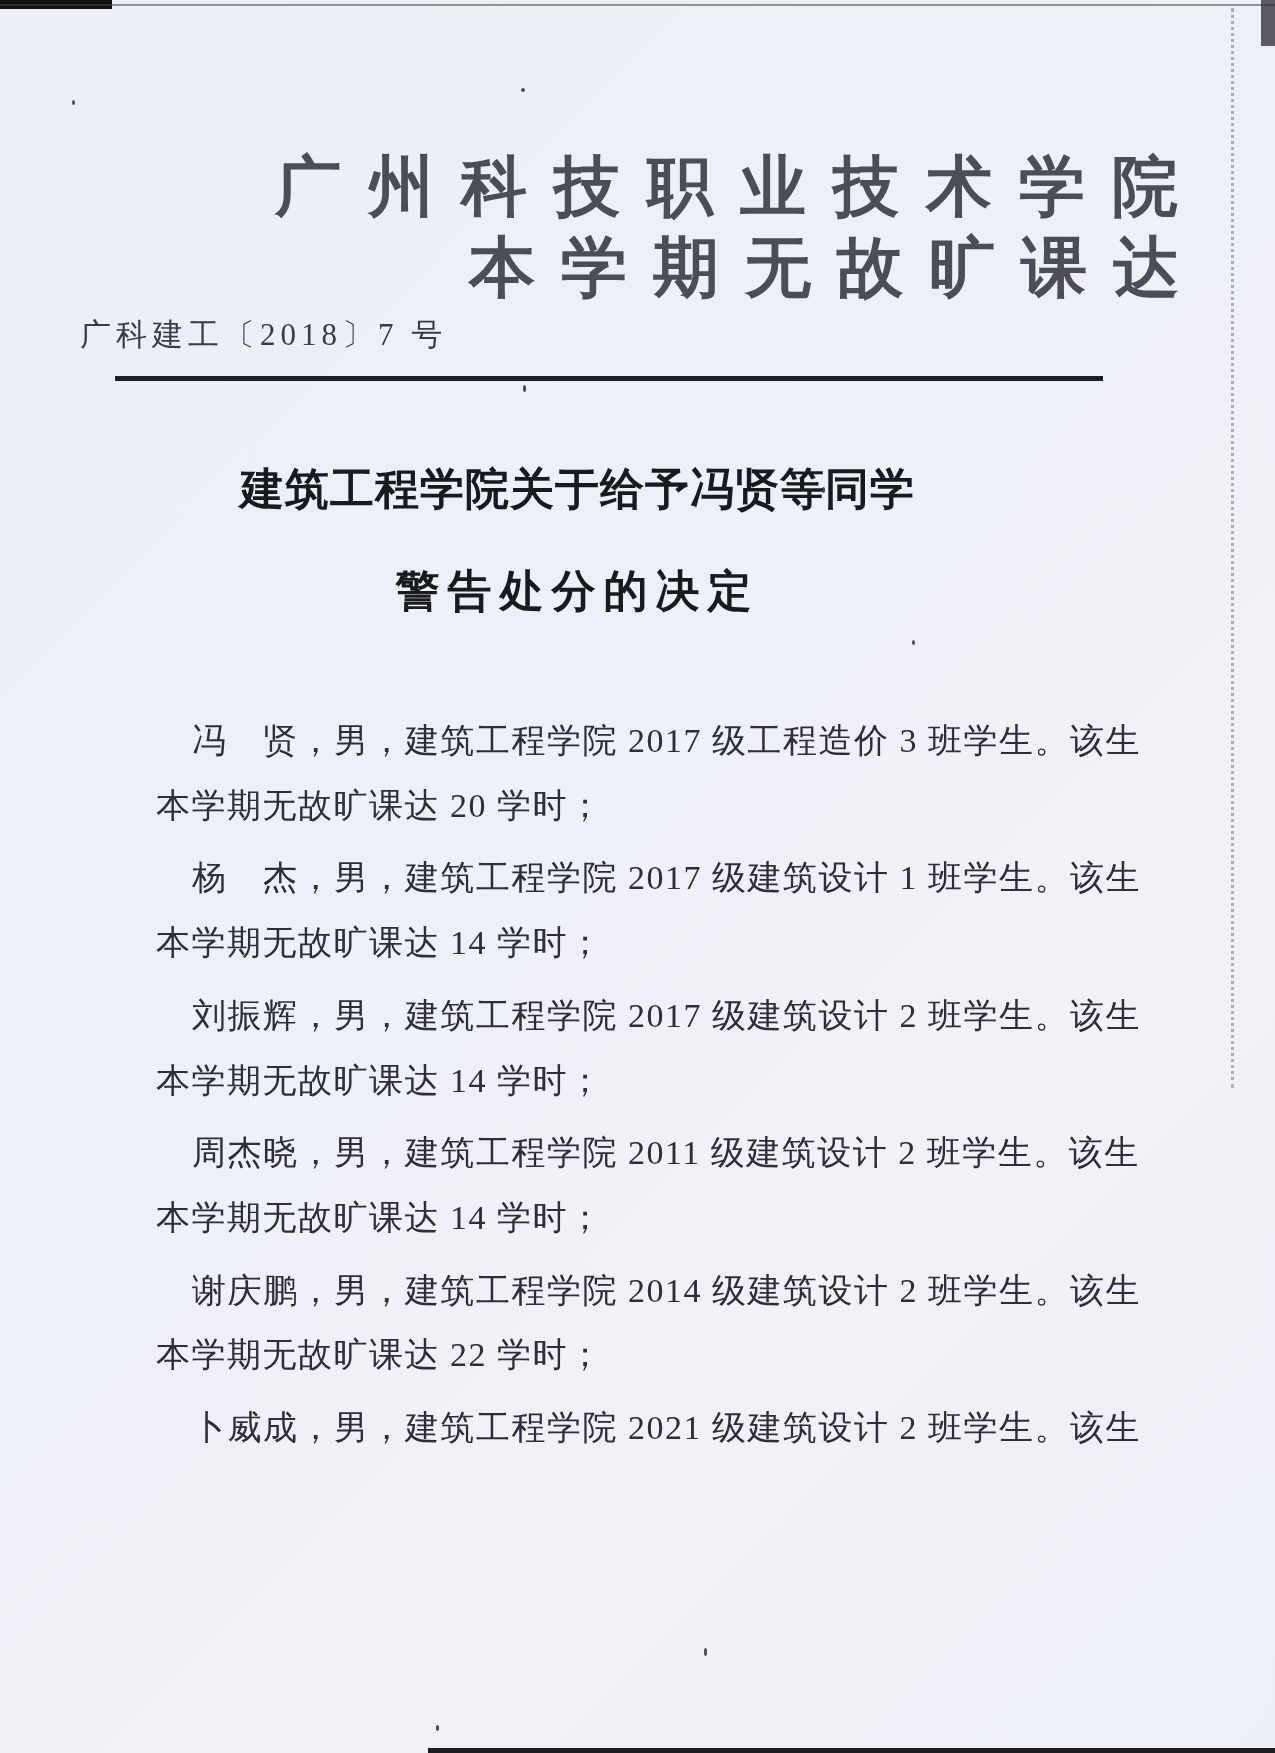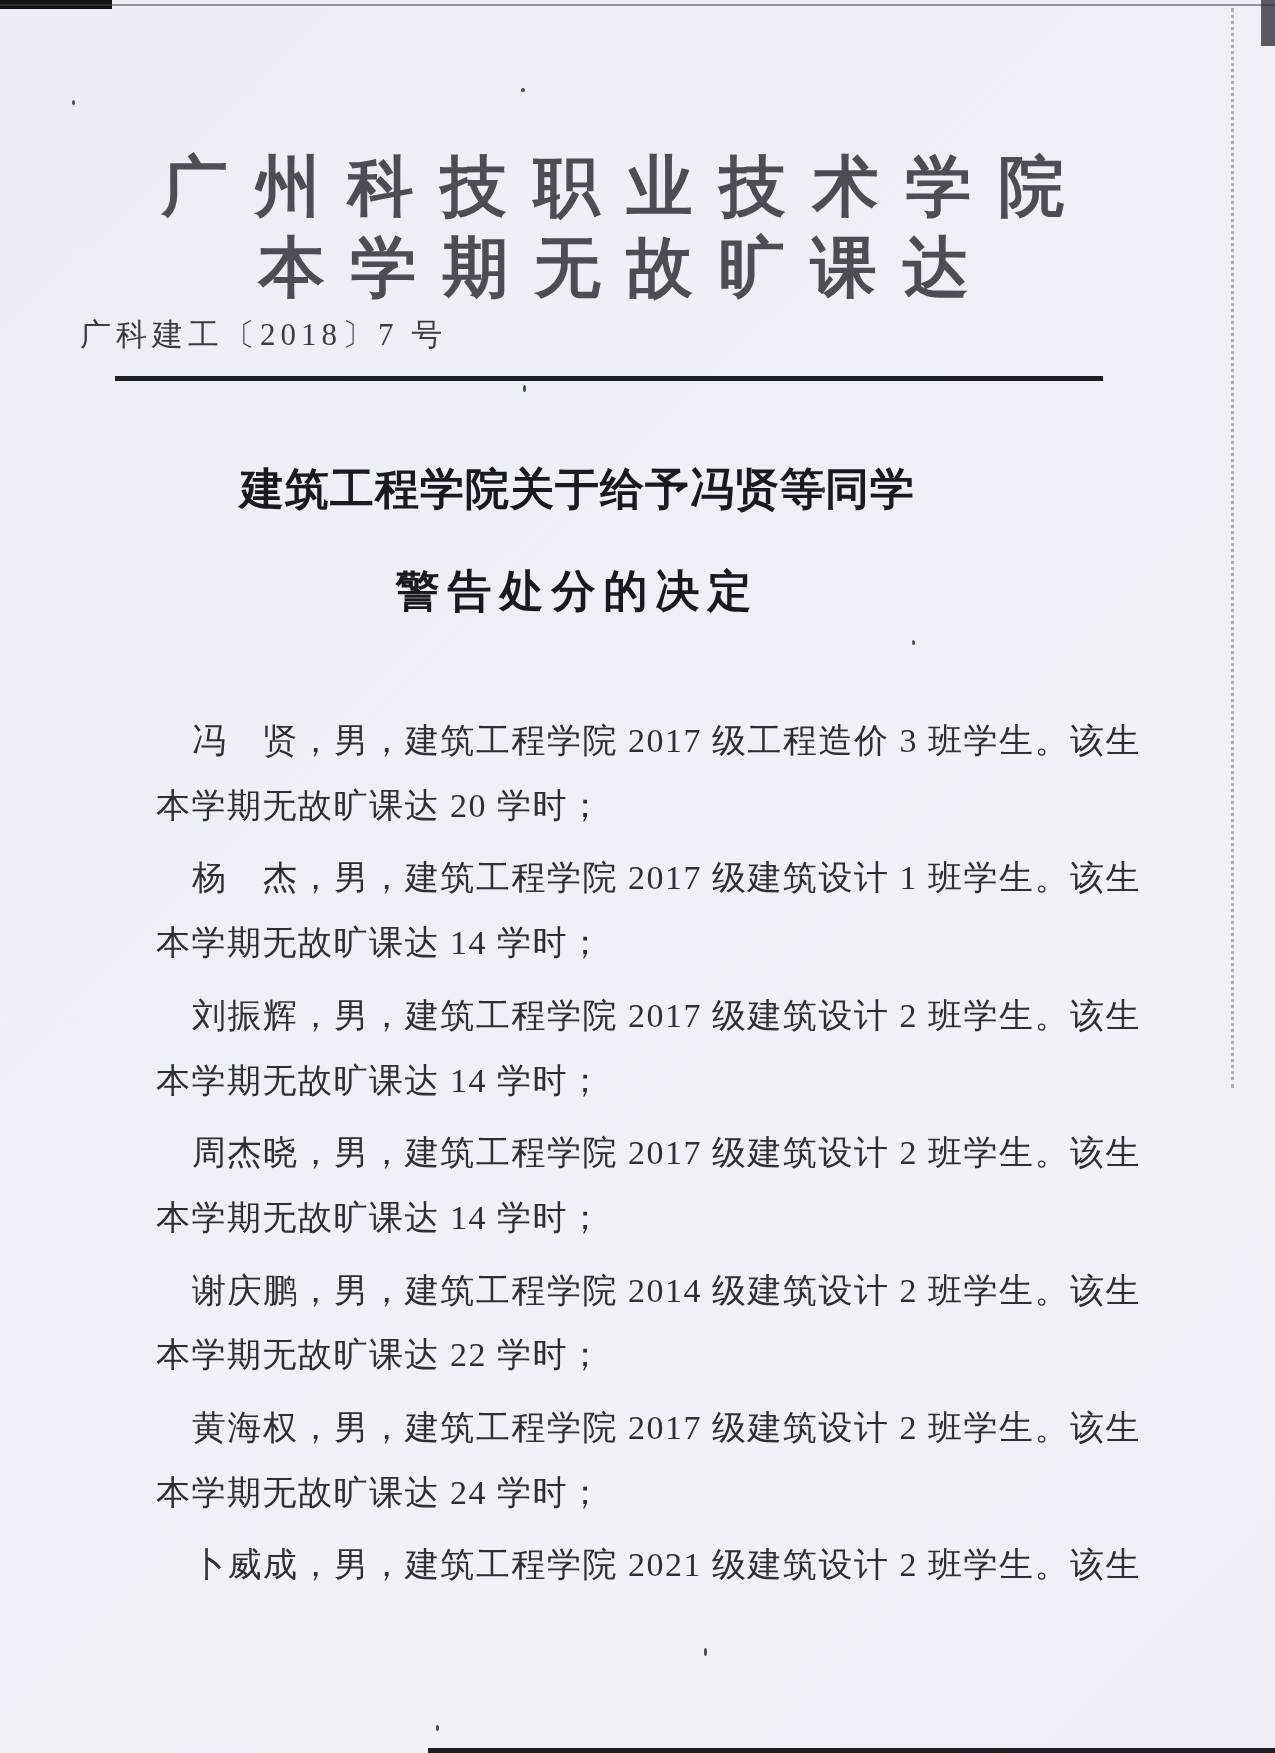--- a/index.html
+++ b/index.html
@@ -17,22 +17,22 @@
   .top-edge-band { position: absolute; top: 0; left: 0; width: 112px; height: 9px; background: #111116; }
   .top-edge-line { position: absolute; top: 4px; left: 0; width: 100%; height: 2px; background: rgba(70,72,64,.55); }
   .top-right-smudge { position: absolute; top: 0; right: 0; width: 14px; height: 46px; background: rgba(40,40,52,.75); }
   .right-dotted-line { position: absolute; top: 8px; left: 1231px; height: 1080px; width: 0; border-left: 3px dotted rgba(92,94,116,.45); }
   .bottom-edge-line { position: absolute; bottom: 0; left: 428px; width: 847px; height: 5px; background: #1c1c22; }
   .speck { position: absolute; background: #4a4a55; border-radius: 50%; }
 
   
   .org-name {
     position: absolute; top: 146px; left: 0; width: 1205px;
-    text-align: center; color: #4d4d58;
-    font-weight: 700; font-size: 66px; line-height: 81px; padding-left: 24px;
+    text-align: right; color: #4d4d58;
+    font-weight: 700; font-size: 66px; line-height: 81px;
   }
   .org-line1 { letter-spacing: 27px; display: block; }
   .org-line2 { letter-spacing: 26px; display: block; }
 
   .doc-number {
     position: absolute; top: 314px; left: 80px; width: 1120px;
     text-align: left; color: #3b3b46;
     font-size: 31px; letter-spacing: 5px;
   }
 
@@ -96,29 +96,25 @@
     </div>
     <div class="para">
       <div class="line indent">杨　杰，男，建筑工程学院 2017 级建筑设计 1 班学生。该生</div>
       <div class="line">本学期无故旷课达 14 学时；</div>
     </div>
     <div class="para">
       <div class="line indent">刘振辉，男，建筑工程学院 2017 级建筑设计 2 班学生。该生</div>
       <div class="line">本学期无故旷课达 14 学时；</div>
     </div>
     <div class="para">
-      <div class="line indent">周杰晓，男，建筑工程学院 2017 级建筑设计 2 班学生。该生</div>
+      <div class="line indent">周杰晓，男，建筑工程学院 2011 级建筑设计 2 班学生。该生</div>
       <div class="line">本学期无故旷课达 14 学时；</div>
     </div>
     <div class="para">
       <div class="line indent">谢庆鹏，男，建筑工程学院 2014 级建筑设计 2 班学生。该生</div>
       <div class="line">本学期无故旷课达 22 学时；</div>
-    </div>
-    <div class="para">
-      <div class="line indent">黄海权，男，建筑工程学院 2017 级建筑设计 2 班学生。该生</div>
-      <div class="line">本学期无故旷课达 24 学时；</div>
     </div>
     <div class="para">
       <div class="line indent">卜威成，男，建筑工程学院 2021 级建筑设计 2 班学生。该生</div>
     </div>
   </div>
 
 </div>
 
 </body></html>

